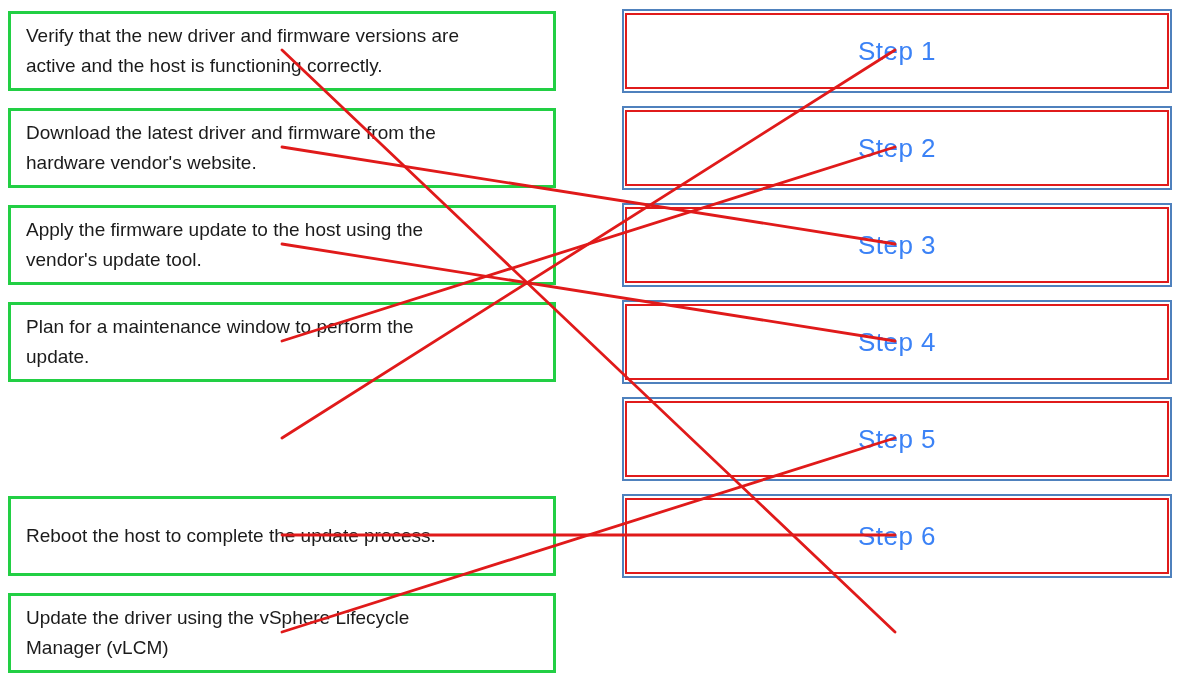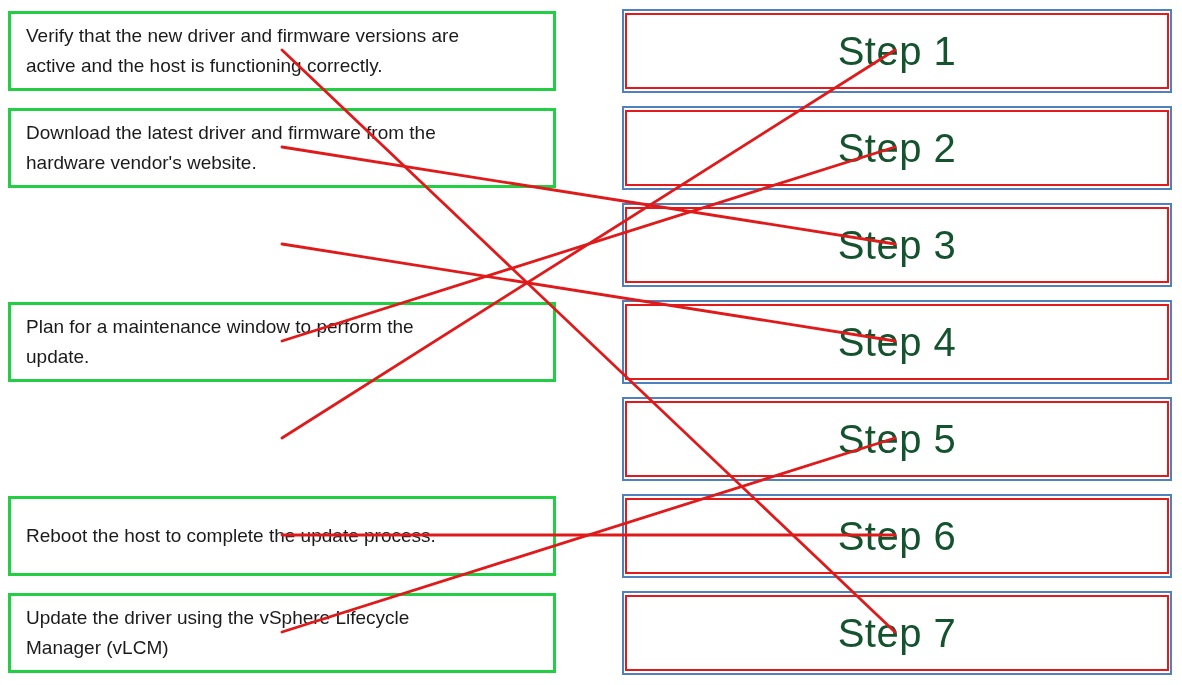--- a/index.html
+++ b/index.html
@@ -53,22 +53,22 @@
     top: 2px;
     right: 1px;
     bottom: 2px;
     border: 2.5px solid var(--red, #e01b1b);
     background: #ffffff;
     display: flex;
     align-items: center;
     justify-content: center;
   }
   .step-label {
-    font-size: 40px;
-    color: #14532d;
+    font-size: 26px;
+    color: #3b82f6;
     letter-spacing: 0.5px;
   }
   
   #match-lines {
     position: absolute;
     left: 0;
     top: 0;
     width: 1182px;
     height: 685px;
     pointer-events: none;
@@ -78,20 +78,23 @@
 </head>
 <body>
 
 <div id="stage">
 
   <div class="task-card" style="top:11px">
     <span class="task-text">Verify that the new driver and firmware versions are active and the host is functioning correctly.</span>
   </div>
   <div class="task-card" style="top:108px">
     <span class="task-text">Download the latest driver and firmware from the hardware vendor's website.</span>
+  </div>
+  <div class="task-card" style="top:205px">
+    <span class="task-text">Apply the firmware update to the host using the vendor's update tool.</span>
   </div>
   <div class="task-card" style="top:302px">
     <span class="task-text">Plan for a maintenance window to perform the update.</span>
   </div>
   <div class="task-card" style="top:496px">
     <span class="task-text">Reboot the host to complete the update process.</span>
   </div>
   <div class="task-card" style="top:593px">
     <span class="task-text">Update the driver using the vSphere Lifecycle Manager (vLCM)</span>
   </div>
@@ -119,25 +122,20 @@
   <div class="step-box" style="top:397px">
     <div class="step-inner">
       <span class="step-label">Step 5</span>
     </div>
   </div>
   <div class="step-box" style="top:494px">
     <div class="step-inner">
       <span class="step-label">Step 6</span>
     </div>
   </div>
-  <div class="step-box" style="top:591px">
-    <div class="step-inner">
-      <span class="step-label">Step 7</span>
-    </div>
-  </div>
 
   <svg id="match-lines" viewBox="0 0 1182 685" xmlns="http://www.w3.org/2000/svg">
       <line x1="282" y1="50" x2="895" y2="632" stroke="#e01a1a" stroke-width="2.8" stroke-linecap="round"></line>
       <line x1="282" y1="147" x2="895" y2="244" stroke="#e01a1a" stroke-width="2.8" stroke-linecap="round"></line>
       <line x1="282" y1="244" x2="895" y2="341" stroke="#e01a1a" stroke-width="2.8" stroke-linecap="round"></line>
       <line x1="282" y1="341" x2="895" y2="147" stroke="#e01a1a" stroke-width="2.8" stroke-linecap="round"></line>
       <line x1="282" y1="438" x2="895" y2="50" stroke="#e01a1a" stroke-width="2.8" stroke-linecap="round"></line>
       <line x1="282" y1="535" x2="895" y2="535" stroke="#e01a1a" stroke-width="2.8" stroke-linecap="round"></line>
       <line x1="282" y1="632" x2="895" y2="438" stroke="#e01a1a" stroke-width="2.8" stroke-linecap="round"></line>
     </svg>

